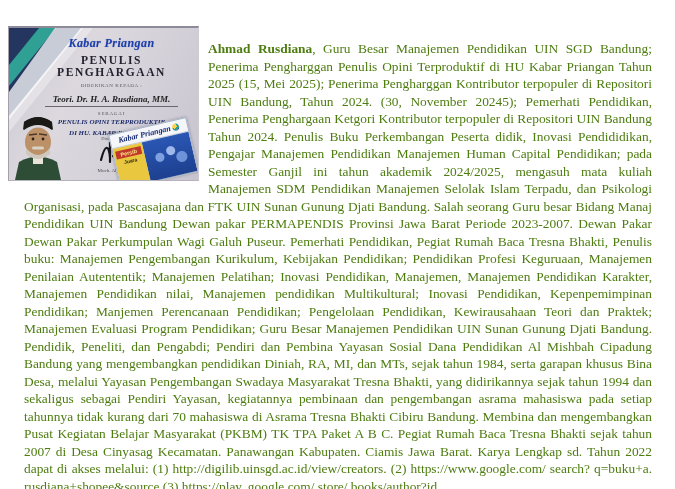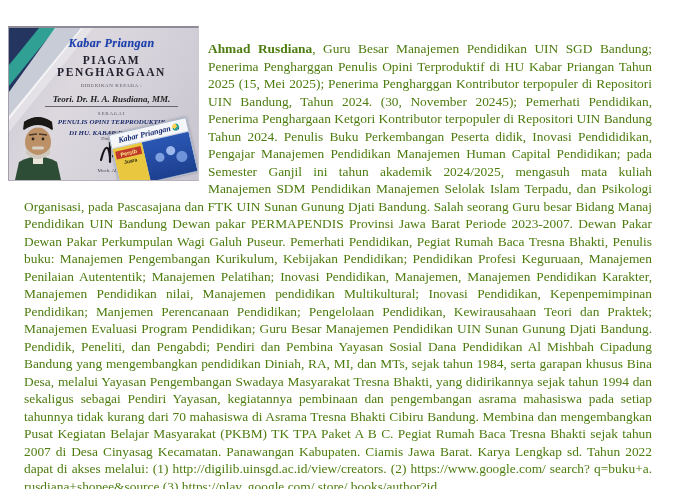--- a/index.html
+++ b/index.html
@@ -146,21 +146,21 @@
 
       <svg class="deco" width="189" height="152">
         <polygon points="0,0 72,0 0,88" fill="#24365f"></polygon>
         <polygon points="30,0 47,0 0,58 0,37" fill="#2fa093"></polygon>
         <polygon points="46,0 74,0 0,92 0,64" fill="#ffffff" opacity="0.75"></polygon>
         <polygon points="74,0 84,0 0,104 0,92" fill="#ffffff" opacity="0.35"></polygon>
       </svg>
 
       <div class="cert-content">
         <div class="cert-masthead">Kabar Priangan</div>
-        <div class="cert-title">PIAGAM PENGHARGAAN</div>
+        <div class="cert-title">PENULIS PENGHARGAAN</div>
         <div class="cert-givento">DIBERIKAN KEPADA :</div>
         <div><span class="cert-recipient">Teori. Dr. H. A. Rusdiana, MM.</span></div>
         <div class="cert-as">SEBAGAI</div>
         <div class="cert-award">PENULIS OPINI TERPRODUKTIF</div>
         <div class="cert-award">DI HU. KABAR PRIANGAN</div>
       </div>
 
       <div class="cert-smallblock">
         <div>Tasikmalaya, 15 Mei 2025</div>
         <div>Direktur PT Berkah Pikiran Rakyat</div>

